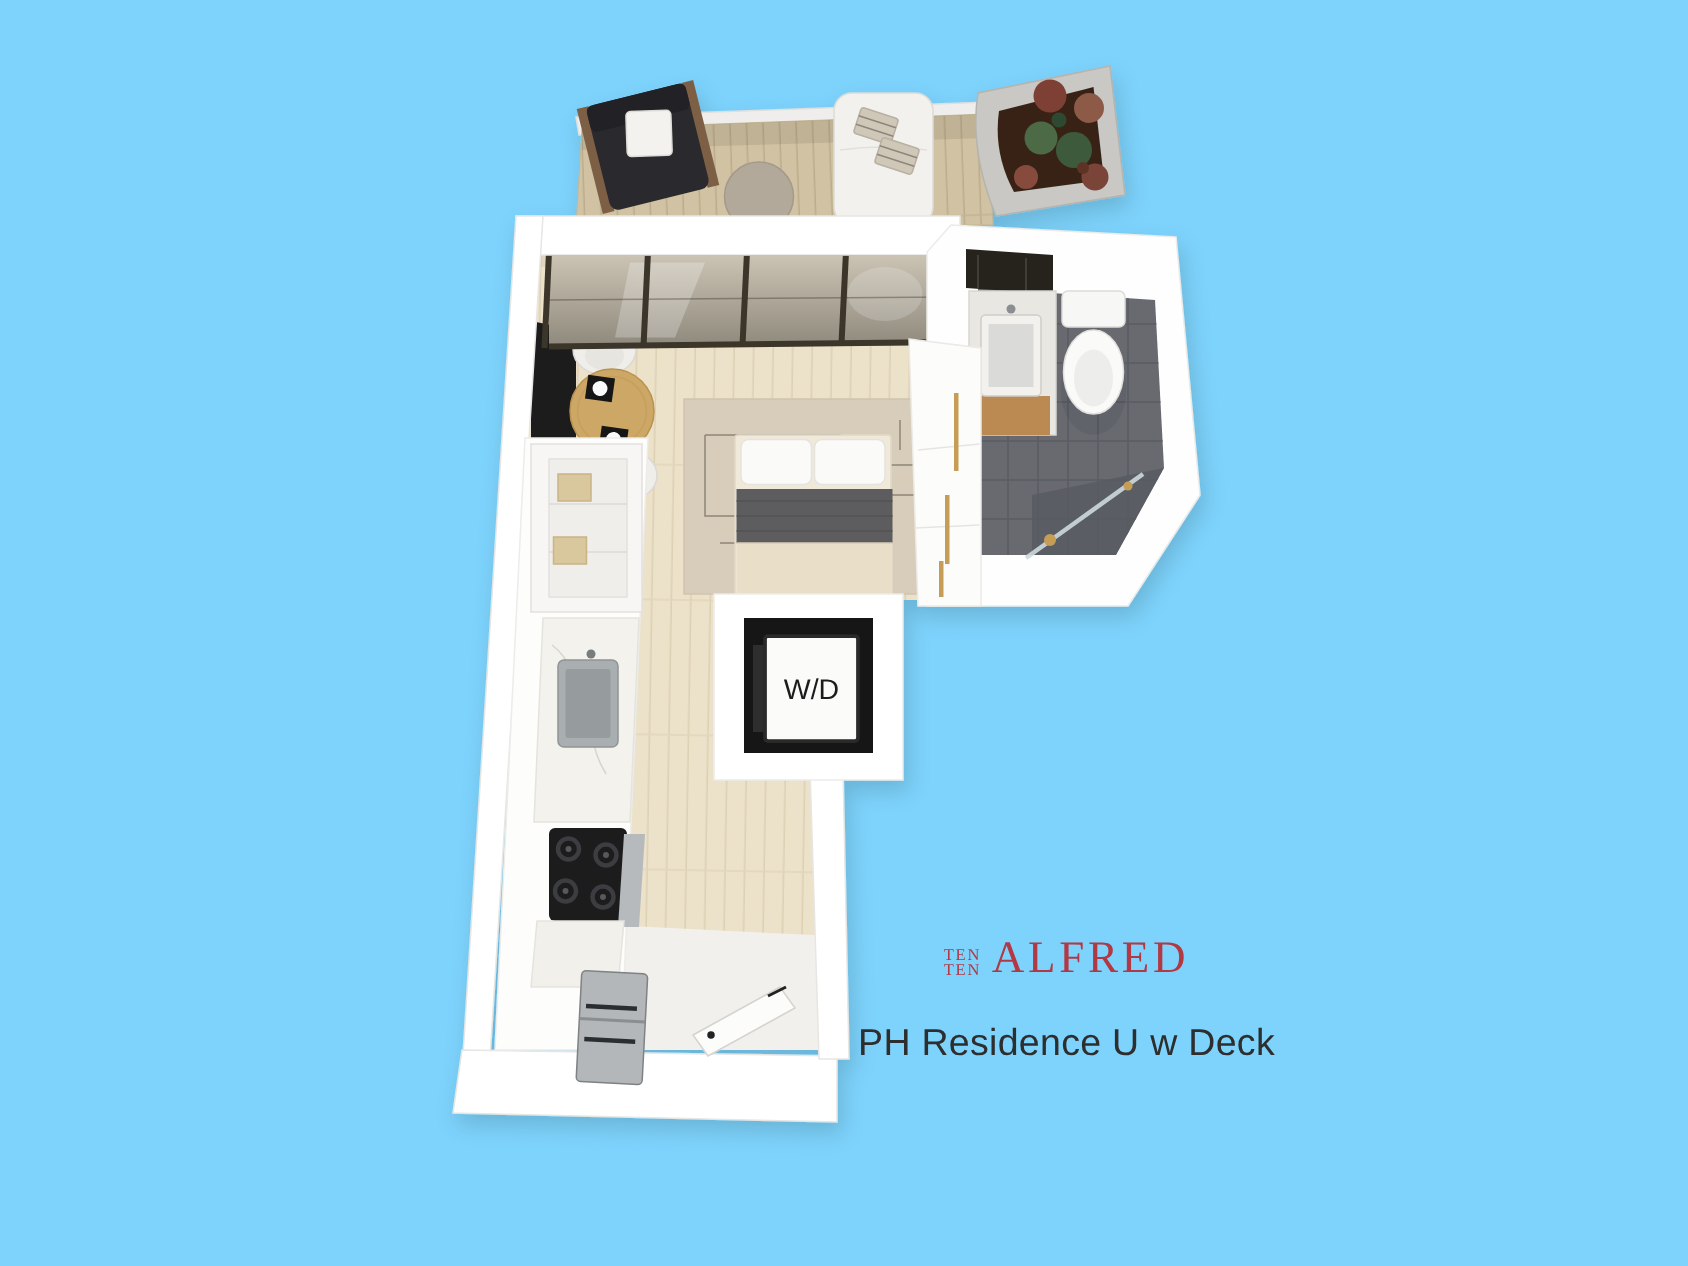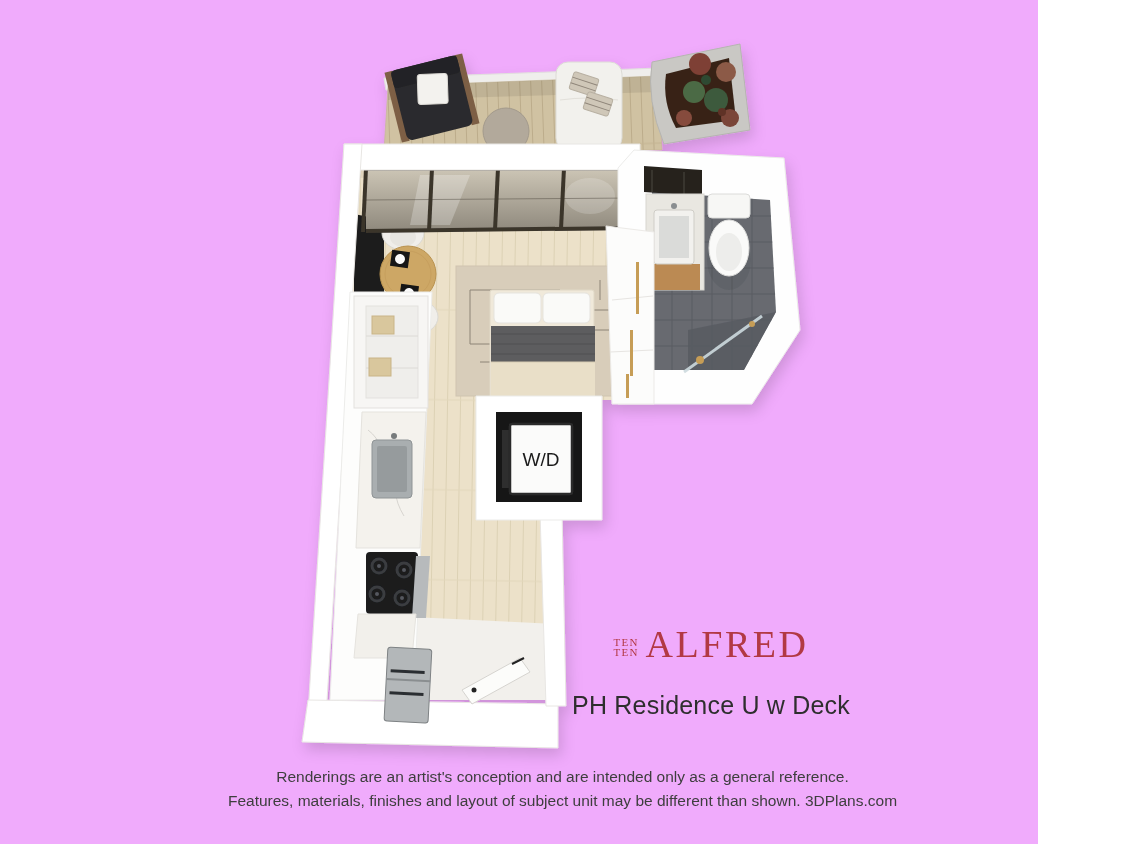--- a/index.html
+++ b/index.html
@@ -1,25 +1,25 @@
 <!DOCTYPE html>
 <html><head>
 <meta charset="utf-8">
 <style>
   html,body{margin:0;padding:0;background:#ffffff;}
-  .stage{position:relative;width:1038px;height:844px;background:#f0abfc;overflow:hidden;
+  .stage{position:relative;width:1125px;height:844px;background:#7dd3fc;overflow:hidden;
          font-family:"Liberation Sans",sans-serif;}
   svg{position:absolute;left:0;top:0;}
   
   .brand-wrap{position:absolute;left:566px;top:622px;width:290px;text-align:center;}
   .brand{display:flex;align-items:center;justify-content:center;gap:7px;color:#b23944;
          font-family:"Liberation Serif",serif;}
   .ten-col{font-size:11px;line-height:10px;letter-spacing:1.2px;text-align:right;
            font-variant:small-caps;margin-top:5px;}
-  .alfred{font-size:38px;letter-spacing:2.5px;font-weight:400;}
+  .alfred{font-size:30px;letter-spacing:2.5px;font-weight:400;}
   .plan-title{margin-top:25px;font-size:25px;color:#2e2e2e;letter-spacing:0.2px;}
   
   .footer{position:absolute;left:0;top:765px;width:1125px;text-align:center;
           font-size:15.5px;line-height:23.5px;color:#3e3e3e;}
 </style>
 </head>
 <body>
 
 <div class="stage">
 
@@ -279,18 +279,14 @@
     <div class="brand">
       <div class="ten-col">
         <div>TEN</div>
         <div>TEN</div>
       </div>
       <div class="alfred">ALFRED</div>
     </div>
     <div class="plan-title">PH Residence U w Deck</div>
   </div>
 
-  <div class="footer">
-    <div>Renderings are an artist's conception and are intended only as a general reference.</div>
-    <div>Features, materials, finishes and layout of subject unit may be different than shown. 3DPlans.com</div>
-  </div>
 
 </div>
 
 </body></html>

